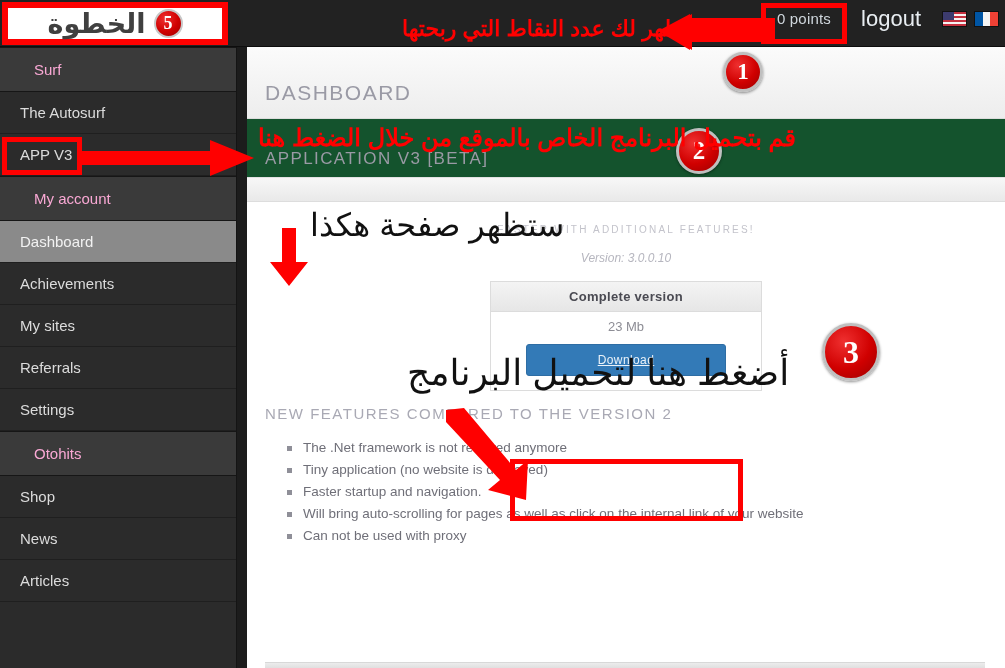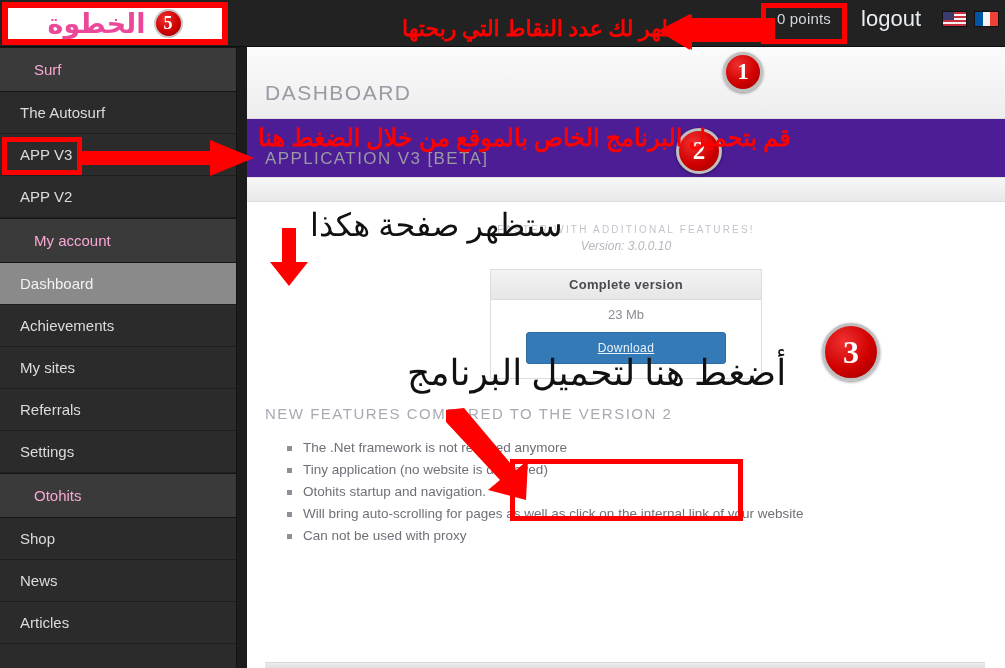--- a/index.html
+++ b/index.html
@@ -75,42 +75,42 @@
     background: linear-gradient(to bottom, #fbfbfb 0%, #ededed 100%);
     border-bottom: 1px solid #dcdcdc;
     display: flex; align-items: flex-end;
     padding: 0 0 13px 18px;
   }
   .panel-head h1 {
     font-weight: 400; font-size: 21px; color: #9a9aa5; letter-spacing: 1.5px;
   }
   .panel-sub {
     height: 58px;
-    background: #4c1d95;
+    background: #14532d;
     display:flex; align-items:flex-end; padding: 0 0 8px 18px;
   }
   .panel-sub h2 {
     font-weight: 400; font-size: 17px; color: #9a9aa5; letter-spacing: 1.4px;
   }
   .strip {
     height: 25px;
     background: linear-gradient(to bottom, #f7f7f7 0%, #e9e9e9 100%);
     border-top: 1px solid #e2e2e2; border-bottom: 1px solid #dddddd;
   }
   .dl-area { padding: 18px 0 0 0; text-align: center; background:#fff; }
   .dl-tag {
     font-size: 10px; color: #c3c3cb; letter-spacing: 2.2px; text-align:center;
     margin-top: 4px;
   }
   .dl-version {
     font-size: 12px; color: #b6b6bf; font-style: italic; text-align:center;
-    margin-top: 4px;
+    margin-top: 16px;
   }
   .dl-card {
-    width: 272px; margin: 16px auto 12px auto;
+    width: 272px; margin: 16px auto 0 auto;
     border: 1px solid #dcdcdc; background: #ffffff;
   }
   .dl-card-head {
     background: linear-gradient(to bottom,#f4f4f4,#e6e6e6);
     border-bottom: 1px solid #dcdcdc;
     font-size: 13px; font-weight: bold; color: #4a4a52;
     padding: 7px 0; text-align:center; letter-spacing:.3px;
   }
   .dl-card-size { font-size: 13px; color: #8d8d95; padding: 7px 0 4px 0; }
   .dl-btn {
@@ -145,35 +145,35 @@
     border-radius: 50%;
     background: radial-gradient(circle at 36% 30%, #ef3030 0%, #d00000 55%, #9c0000 100%);
     border: 3px solid #bfbfbf;
     color: #ffffff;
     display:flex; align-items:center; justify-content:center;
     font-weight: bold; font-family: "Liberation Serif", serif;
     box-shadow: 0 1px 3px rgba(0,0,0,.45);
   }
   .ar {
     color: #ff0000;
-    font-family: Liberation Serif, serif;
+    font-family: Liberation Sans, sans-serif;
     font-weight: bold;
     direction: rtl; white-space: nowrap;
   }
   .ar-black { color: #111111; font-weight: normal; }
 
   
   .stamp {
     position:absolute; left:2px; top:2px; width: 226px; height: 43px;
     background:#ffffff; border: 6px solid #ff0000;
     display:flex; align-items:center; justify-content:center; gap:8px;
   }
   .stamp .txt {
     font-family:"DejaVu Sans", sans-serif; font-weight:bold; font-size:27px;
-    color:#ec4899; direction:rtl;
+    color:#404040; direction:rtl;
   }
   .stamp .num {
     width:29px; height:29px; font-size:18px;
     border-radius:50%;
     background: radial-gradient(circle at 36% 30%, #ef3030 0%, #d00000 55%, #9c0000 100%);
     border:2px solid #c8c8c8; color:#fff;
     display:flex; align-items:center; justify-content:center;
     font-weight:bold; font-family:"Liberation Serif", serif;
   }
 </style>
@@ -195,21 +195,20 @@
           <i class="w"></i>
           <i class="r"></i>
       </span>
     </div>
   </div>
 
   <div class="sidebar">
     <div class="nav-section">Surf</div>
     <div class="nav-item">The Autosurf</div>
     <div class="nav-item">APP V3</div>
-    <div class="nav-item">APP V2</div>
     <div class="nav-section">My account</div>
     <div class="nav-item active">Dashboard</div>
     <div class="nav-item">Achievements</div>
     <div class="nav-item">My sites</div>
     <div class="nav-item">Referrals</div>
     <div class="nav-item">Settings</div>
     <div class="nav-section">Otohits</div>
     <div class="nav-item">Shop</div>
     <div class="nav-item">News</div>
     <div class="nav-item">Articles</div>
@@ -235,21 +234,21 @@
         <div class="dl-card-size">23 Mb</div>
         <a class="dl-btn" href="#">Download</a>
       </div>
     </div>
 
     <div class="features">
       <h3>NEW FEATURES COMPARED TO THE VERSION 2</h3>
       <ul>
         <li>The .Net framework is not required anymore</li>
         <li>Tiny application (no website is displayed)</li>
-        <li>Otohits startup and navigation.</li>
+        <li>Faster startup and navigation.</li>
         <li>Will bring auto-scrolling for pages as well as click on the internal link of your website</li>
         <li>Can not be used with proxy</li>
       </ul>
     </div>
     <div class="bottom-bar"></div>
   </div>
 
   <div class="stamp">
     <span class="txt">الخطوة</span>
     <span class="num">5</span>

